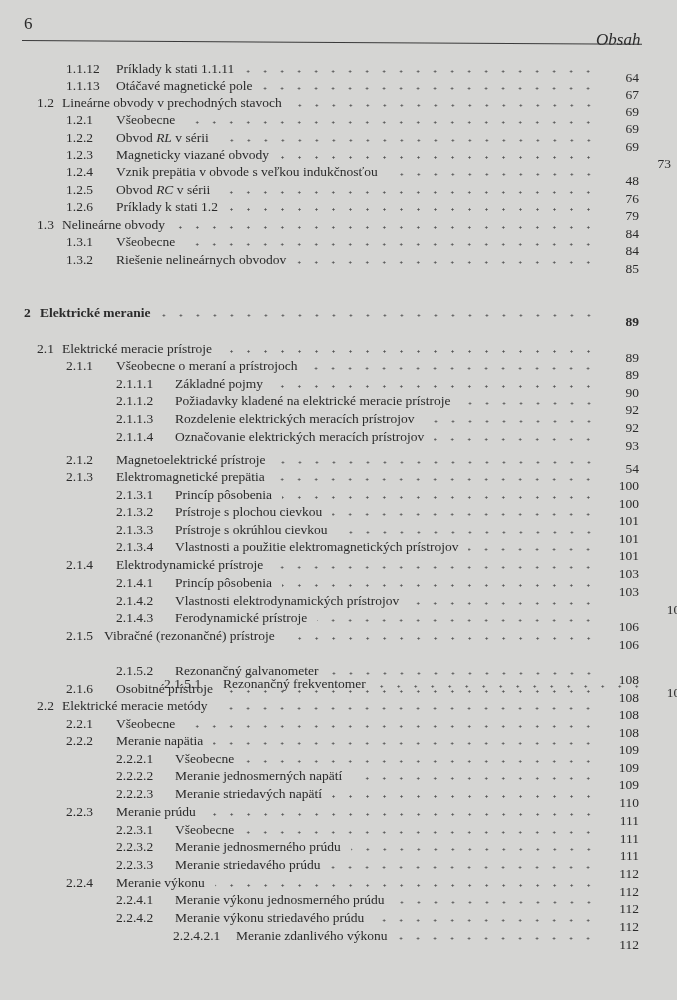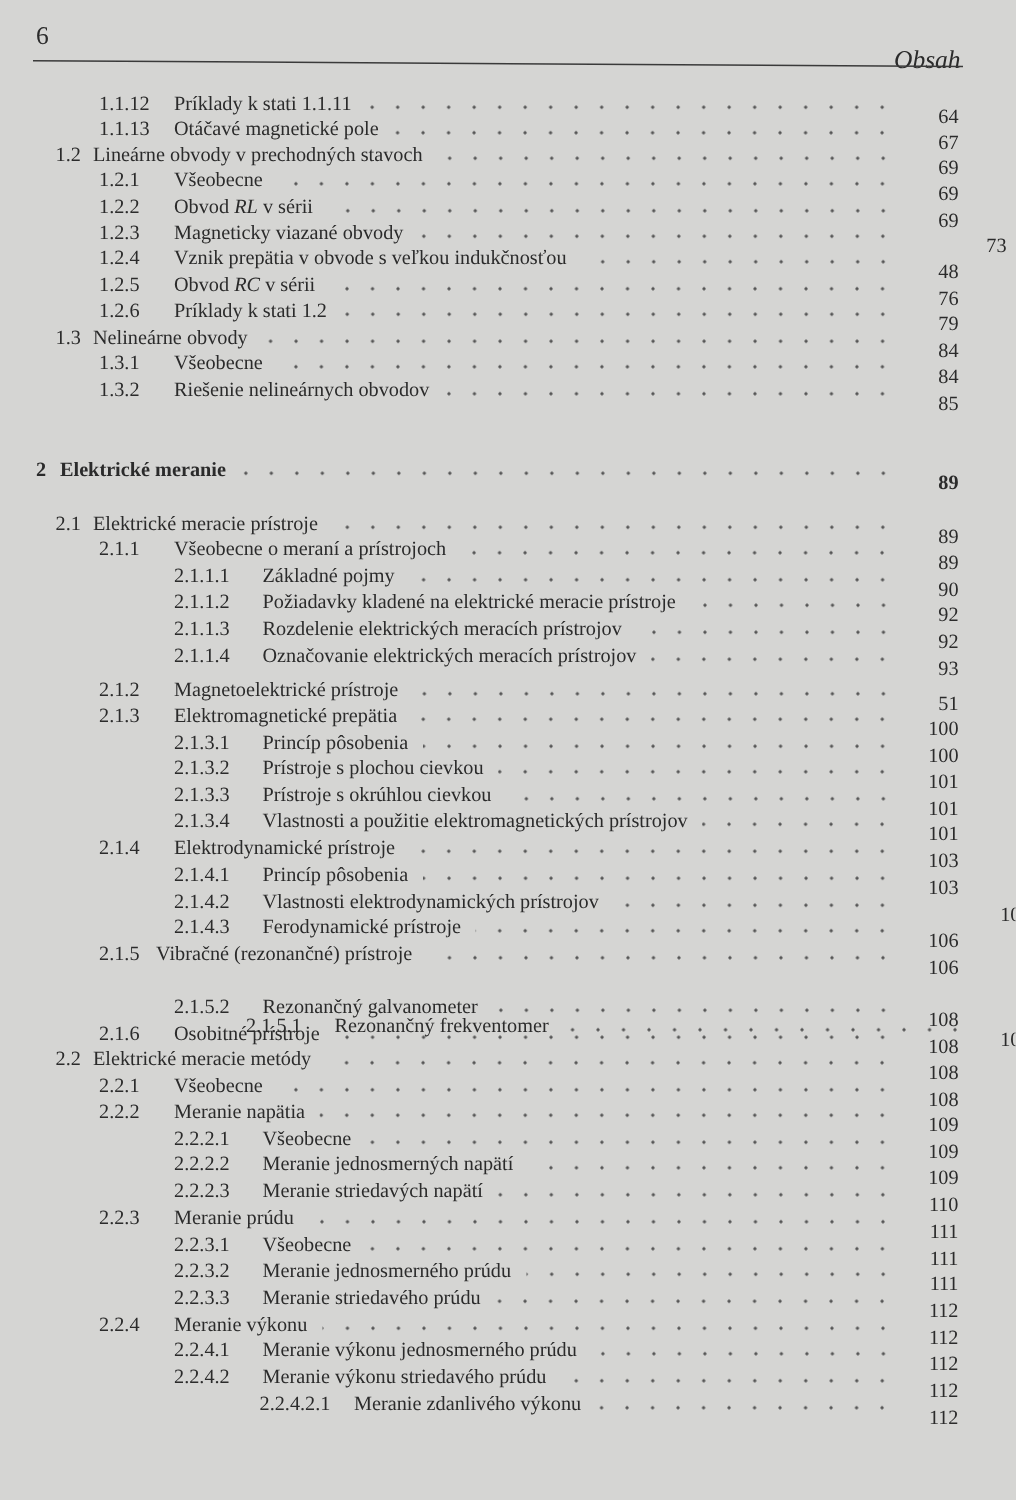--- a/index.html
+++ b/index.html
@@ -156,21 +156,21 @@
     <div class="entry" style="top: 428px;">
       <span class="num" style="left: 116px;">2.1.1.4</span>
       <span class="title" style="left: 175px;">Označovanie elektrických meracích prístrojov</span>
       <span class="leader" style="left: 434.266px; width: 162.734px; right: auto;"></span>
       <span class="pg">93</span>
     </div>
     <div class="entry" style="top: 451px;">
       <span class="num" style="left: 66px;">2.1.2</span>
       <span class="title" style="left: 116px;">Magnetoelektrické prístroje</span>
       <span class="leader" style="left: 275.578px; width: 321.422px; right: auto;"></span>
-      <span class="pg">51</span>
+      <span class="pg">54</span>
     </div>
     <div class="entry" style="top: 468px;">
       <span class="num" style="left: 66px;">2.1.3</span>
       <span class="title" style="left: 116px;">Elektromagnetické prepätia</span>
       <span class="leader" style="left: 276.328px; width: 320.672px; right: auto;"></span>
       <span class="pg">100</span>
     </div>
     <div class="entry" style="top: 486px;">
       <span class="num" style="left: 116px;">2.1.3.1</span>
       <span class="title" style="left: 175px;">Princíp pôsobenia</span>

